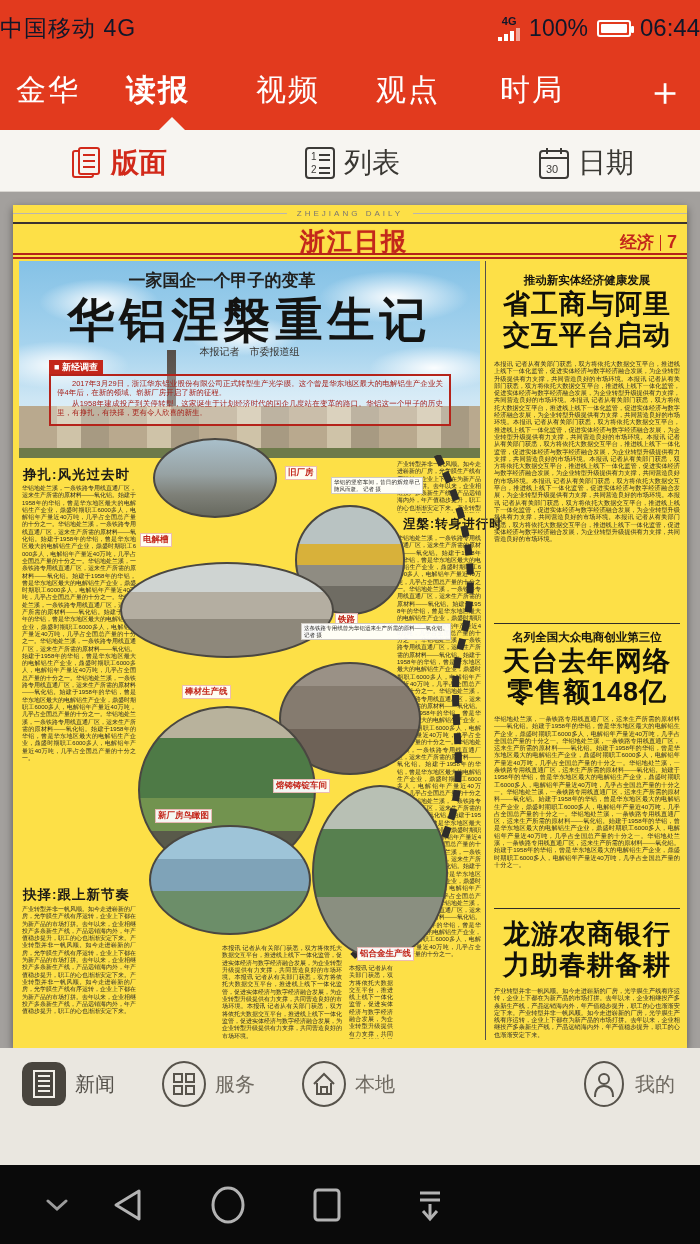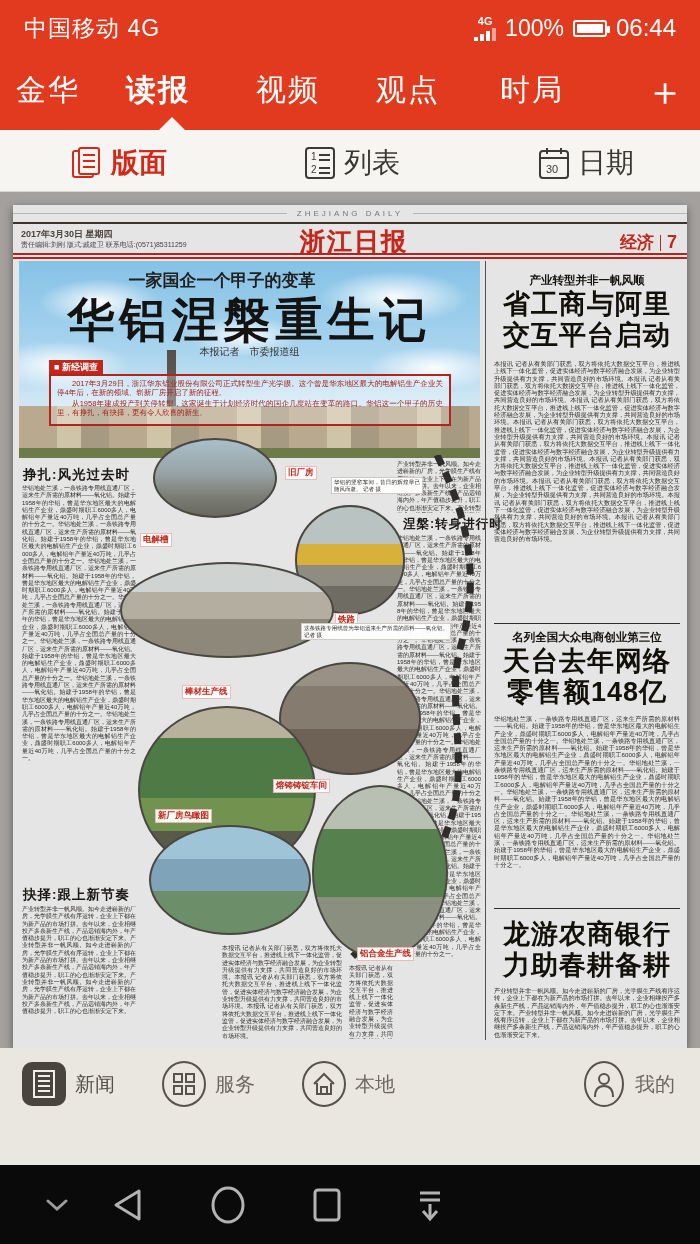--- a/index.html
+++ b/index.html
@@ -1,21 +1,21 @@
 <!DOCTYPE html>
 <html><head>
 <meta charset="utf-8">
 <style>
   html,body{margin:0;padding:0;background:#000;}
   *{box-sizing:border-box;font-family:"Liberation Sans","DejaVu Sans",sans-serif;}
   #app{position:relative;width:700px;height:1244px;overflow:hidden;background:#0b0b0b;margin:0 auto;}
 
   
-  .statusbar{position:absolute;left:0;top:0;width:700px;height:56px;background:#e23a1e;color:#ffffff;
-    display:flex;align-items:center;justify-content:space-between;padding:0 24px;}
+  .statusbar{position:absolute;left:0;top:0;width:700px;height:56px;background:#e23a1e;color:#0f172a;
+    display:flex;align-items:center;justify-content:space-between;padding:0 0;}
   .carrier{font-size:23px;letter-spacing:1px;}
   .sb-right{display:flex;align-items:center;gap:9px;}
   .sig{display:flex;flex-direction:column;align-items:center;line-height:1;}
   .sig .g4{font-size:11px;font-weight:bold;}
   .bars{display:flex;align-items:flex-end;gap:2px;margin-top:1px;}
   .bars i{display:block;width:4px;background:#fff;}
   .pct{font-size:23px;}
   .batt{position:relative;width:34px;height:17px;border:2px solid #fff;border-radius:3px;}
   .batt::before{content:"";position:absolute;inset:2px;background:#fff;border-radius:1px;}
   .batt::after{content:"";position:absolute;right:-5px;top:4px;width:3px;height:7px;background:#fff;border-radius:1px;}
@@ -31,21 +31,21 @@
   
   .subtabs{position:absolute;left:0;top:130px;width:700px;height:62px;background:#f7f5f1;border-bottom:1px solid #d8d5d0;}
   .subtab{position:absolute;top:14px;display:flex;align-items:center;gap:8px;}
   .subtab .lbl{font-size:28px;color:#3a3833;}
   .subtab.active .lbl{color:#d2291a;font-weight:bold;}
   .micon{width:32px;height:34px;position:relative;}
   .micon svg{display:block;}
 
   
   .backdrop{position:absolute;left:0;top:192px;width:700px;height:856px;background:#a3a09d;}
-  .page{position:absolute;left:13px;top:205px;width:674px;height:843px;background:#e5e5e5;
+  .page{position:absolute;left:13px;top:205px;width:674px;height:843px;background:#fde047;
     box-shadow:0 3px 8px rgba(0,0,0,.45);overflow:hidden;}
 
   .mast-en{position:absolute;left:0;top:4px;width:674px;display:flex;align-items:center;gap:10px;
     color:#7a7672;font-size:8px;letter-spacing:3px;}
   .mast-en::before,.mast-en::after{content:"";flex:1;border-top:1px solid #b9b5b0;}
   .mast-rule{position:absolute;left:0;top:17px;width:674px;height:2px;background:#3a332f;}
   .dateblock{position:absolute;left:8px;top:23px;color:#4b443f;line-height:1.35;}
   .dateblock .d1{font-size:9px;font-weight:bold;}
   .dateblock .d2{font-size:7px;}
   .logo{position:absolute;left:287px;top:20px;font-size:25px;font-weight:900;color:#c3271b;letter-spacing:2px;
@@ -172,24 +172,20 @@
       </span>
       <span class="lbl">日期</span>
     </span>
   </div>
 
   <div class="backdrop"></div>
 
   <div class="page">
     <div class="mast-en">ZHEJIANG DAILY</div>
     <div class="mast-rule"></div>
-    <div class="dateblock">
-      <div class="d1">2017年3月30日 星期四</div>
-      <div class="d2">责任编辑:刘刚 版式:戚建卫 联系电话:(0571)85311259</div>
-    </div>
     <div class="logo">浙江日报</div>
     <div class="secpage">
       <span class="s">经济</span>
       <span class="bar"></span>
       <span class="n">7</span>
     </div>
     <div class="redrule"></div>
 
     <div class="photo">
       <span class="cloud" style="left:20px;top:18px;width:120px;height:46px;"></span>
@@ -239,21 +235,21 @@
     <span class="rlabel" style="left:133px;top:480px;margin-left:36px;">棒材生产线</span>
     <span class="rlabel" style="left:260px;top:574px;">熔铸铸锭车间</span>
     <span class="rlabel" style="left:142px;top:604px;">新厂房鸟瞰图</span>
     <span class="rlabel" style="left:344px;top:742px;">铝合金生产线</span>
 
     <span class="caption" style="left:318px;top:272px;width:92px;">华铝的竖窑车间，昔日的辉煌早已随风而逝。 记者 摄</span>
     <span class="caption" style="left:288px;top:418px;width:150px;">这条铁路专用线曾为华铝运来生产所需的原料——氧化铝。 记者 摄</span>
 
     <div class="vrule"></div>
 
-    <div class="side-kicker" style="left:479px;top:68px;">产业转型并非一帆风顺</div>
+    <div class="side-kicker" style="left:479px;top:68px;">推动新实体经济健康发展</div>
     <div class="side-head" style="left:479px;top:84px;">
       <div>省工商与阿里</div>
       <div>交互平台启动</div>
     </div>
     <div class="col" style="left:481px;top:155px;width:186px;height:258px;font-size:6.2px;">本报讯 记者从有关部门获悉，双方将依托大数据交互平台，推进线上线下一体化监管，促进实体经济与数字经济融合发展，为企业转型升级提供有力支撑，共同营造良好的市场环境。本报讯 记者从有关部门获悉，双方将依托大数据交互平台，推进线上线下一体化监管，促进实体经济与数字经济融合发展，为企业转型升级提供有力支撑，共同营造良好的市场环境。本报讯 记者从有关部门获悉，双方将依托大数据交互平台，推进线上线下一体化监管，促进实体经济与数字经济融合发展，为企业转型升级提供有力支撑，共同营造良好的市场环境。本报讯 记者从有关部门获悉，双方将依托大数据交互平台，推进线上线下一体化监管，促进实体经济与数字经济融合发展，为企业转型升级提供有力支撑，共同营造良好的市场环境。本报讯 记者从有关部门获悉，双方将依托大数据交互平台，推进线上线下一体化监管，促进实体经济与数字经济融合发展，为企业转型升级提供有力支撑，共同营造良好的市场环境。本报讯 记者从有关部门获悉，双方将依托大数据交互平台，推进线上线下一体化监管，促进实体经济与数字经济融合发展，为企业转型升级提供有力支撑，共同营造良好的市场环境。本报讯 记者从有关部门获悉，双方将依托大数据交互平台，推进线上线下一体化监管，促进实体经济与数字经济融合发展，为企业转型升级提供有力支撑，共同营造良好的市场环境。本报讯 记者从有关部门获悉，双方将依托大数据交互平台，推进线上线下一体化监管，促进实体经济与数字经济融合发展，为企业转型升级提供有力支撑，共同营造良好的市场环境。本报讯 记者从有关部门获悉，双方将依托大数据交互平台，推进线上线下一体化监管，促进实体经济与数字经济融合发展，为企业转型升级提供有力支撑，共同营造良好的市场环境。</div>
 
     <div class="divider" style="left:481px;top:418px;"></div>
     <div class="side-kicker" style="left:479px;top:425px;">名列全国大众电商创业第三位</div>
     <div class="side-head" style="left:479px;top:441px;">
       <div>天台去年网络</div>

